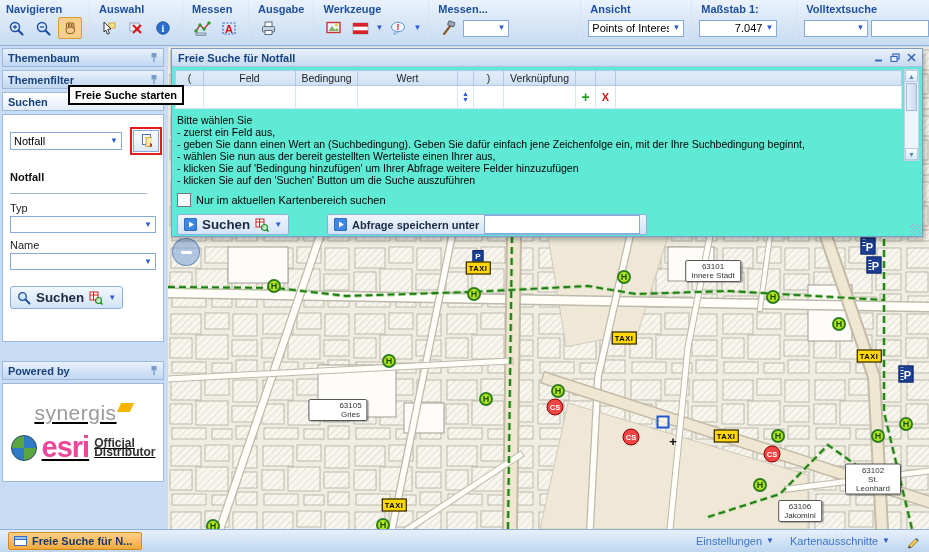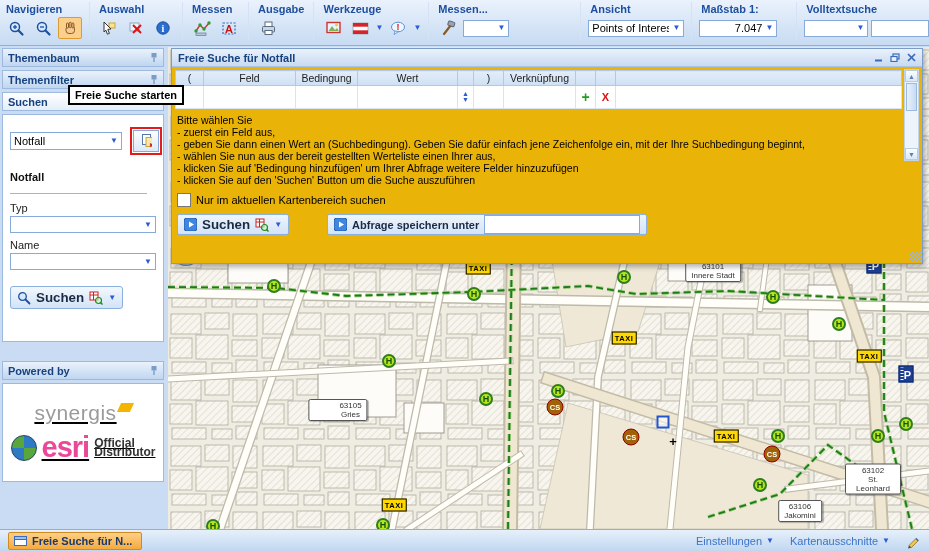--- a/index.html
+++ b/index.html
@@ -58,40 +58,40 @@
   .esri-sub{font-size:12px;font-weight:bold;color:#333;line-height:9px;}
   
   .map{position:absolute;left:168px;top:47px;right:0;bottom:23px;background:#f0ede3;overflow:hidden;}
   .map svg.base{position:absolute;left:0;top:0;}
   .mk{position:absolute;transform:translate(-50%,-50%);z-index:5;display:flex;
       align-items:center;justify-content:center;box-sizing:border-box;}
   .mk-h{width:14px;height:14px;border-radius:50%;background:#b5e61d;border:2px solid #2e7d1e;
       color:#14510f;font-size:9px;font-weight:bold;}
   .mk-taxi{background:#ffd800;border:1px solid #000;color:#000;font-size:7.5px;font-weight:bold;
       padding:1px 2px;letter-spacing:.5px;}
-  .mk-cs{width:17px;height:17px;border-radius:50%;background:#a16207;border:1px solid #8d0000;
+  .mk-cs{width:17px;height:17px;border-radius:50%;background:#ef4444;border:1px solid #8d0000;
       color:#fff;font-size:7.5px;font-weight:bold;}
   .mk-p-garage{width:15px;height:17px;background:#1c3f94;border:1px solid #0d2a6b;color:#fff;
       font-size:11px;font-weight:bold;padding-left:3px;}
   .mk-p-garage::before{content:"";position:absolute;left:1px;top:1px;bottom:1px;width:3px;
       background:repeating-linear-gradient(#1c3f94 0 2px,#ffffff 2px 3px);}
   .mk-p-sign{width:11px;height:12px;background:#1c3f94;border:1px solid #0d2a6b;color:#fff;
       font-size:8px;font-weight:bold;}
   .mk-blue-square{width:13px;height:13px;border:2px solid #2255cc;background:rgba(255,255,255,.55);}
   .mk-cross{color:#000;font-size:13px;font-weight:bold;}
   .district-label{position:absolute;transform:translate(-50%,-50%);background:#fff;
       border:1px solid #555;border-radius:2px;padding:1px 5px;font-size:8px;line-height:9px;
       color:#333;text-align:center;z-index:6;box-shadow:1px 1px 1px rgba(0,0,0,.25);}
   .zoom-bubble{position:absolute;left:4px;top:191px;width:26px;height:26px;border-radius:50%;
       background:rgba(120,160,215,.55);border:1px solid rgba(60,100,170,.6);z-index:8;
       display:flex;align-items:center;justify-content:center;}
   .zoom-bubble i{display:block;width:11px;height:3px;background:#fff;border-radius:1px;}
   
-  .dialog{position:absolute;left:3px;top:1px;width:752px;height:216px;z-index:30;
-      background:#eab308;border:1px solid #7a9cc6;box-shadow:2px 3px 5px rgba(0,0,0,.3);box-sizing:border-box;}
+  .dialog{position:absolute;left:3px;top:1px;width:752px;height:189px;z-index:30;
+      background:#5eead4;border:1px solid #7a9cc6;box-shadow:2px 3px 5px rgba(0,0,0,.3);box-sizing:border-box;}
   .dlg-title{height:17px;background:linear-gradient(#eaf2fc,#c8daf2);border-bottom:1px solid #aac4e6;
       display:flex;align-items:center;padding:0 6px;font-weight:bold;color:#17427e;gap:4px;}
   .dlg-ctl{margin-left:auto;display:flex;gap:7px;align-items:center;}
   .dlg-ctl svg{display:block;}
   .grid{border-collapse:collapse;margin:3px 20px 0 3px;width:calc(100% - 23px);table-layout:fixed;}
   .grid th{background:linear-gradient(#e3edfa,#cfe0f4);border:1px solid #b2c8e8;height:14px;
       font-weight:normal;color:#222;font-size:10.5px;padding:0;}
   .grid td{border:1px solid #d7e4f4;height:22px;background:#fff;text-align:center;padding:0;}
   .sortgl{color:#2a5bd7;font-size:7px;line-height:6px;}
   .plus{color:#1f9e1f;font-weight:bold;font-size:14px;}

